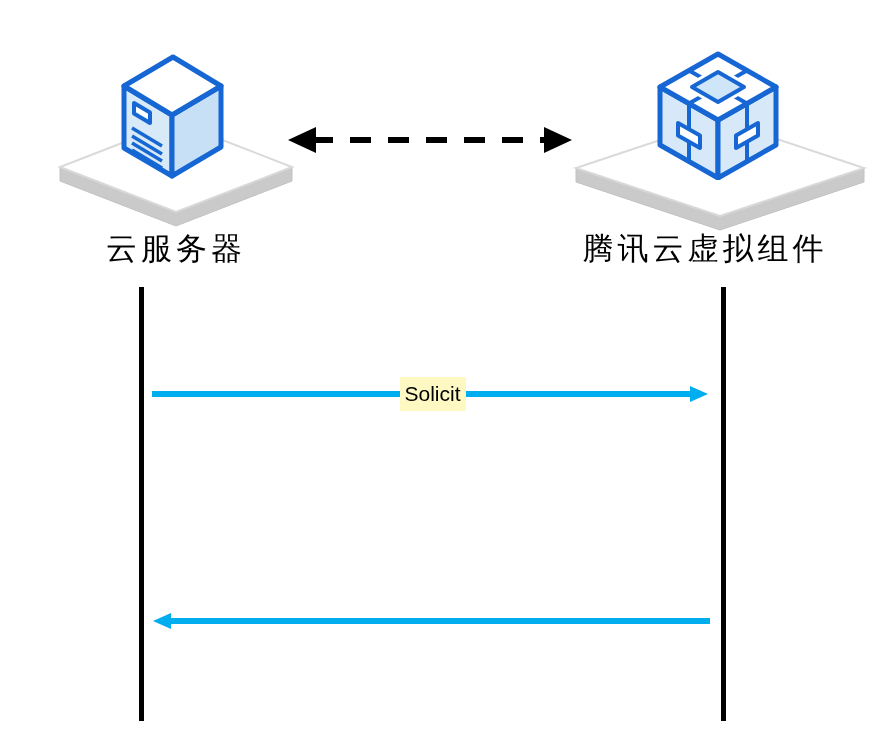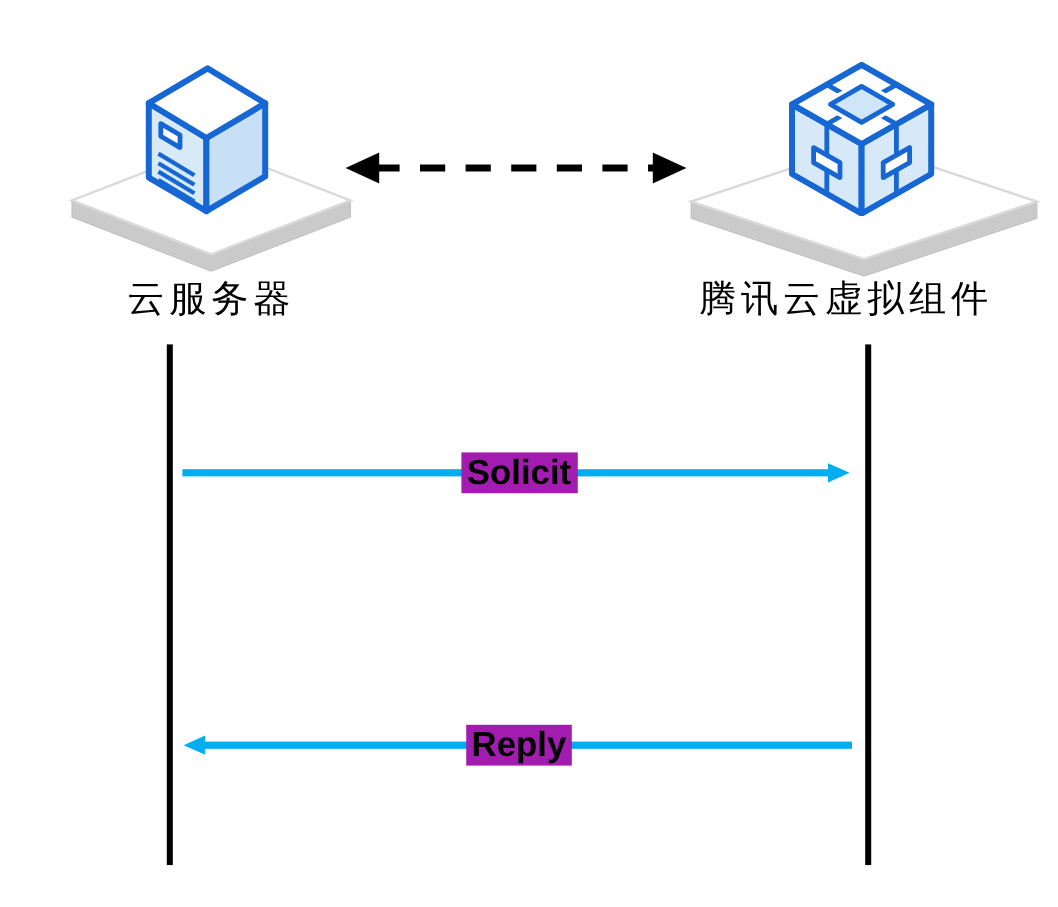--- a/index.html
+++ b/index.html
@@ -19,22 +19,22 @@
   
   .message{position:absolute;left:139px;width:587px;height:34px;}
   .m-line{position:absolute;top:14px;height:6px;background:#00AEEF;}
   .dir-right .m-line{left:13px;width:540px;}
   .dir-left  .m-line{left:30px;width:541px;}
   .m-head{position:absolute;top:9px;width:0;height:0;border-top:8px solid transparent;border-bottom:8px solid transparent;}
   .dir-right .m-head{left:551px;border-left:18px solid #00AEEF;}
   .dir-left  .m-head{left:14px;border-right:18px solid #00AEEF;}
   .m-label{
     position:absolute;left:50%;top:0;transform:translateX(-50%);
-    line-height:34px;font-size:29px;font-weight:bold;color:#000;
-    background:#a21caf;padding:0 5px;white-space:nowrap;z-index:2;
+    line-height:34px;font-size:21px;font-weight:normal;color:#000;
+    background:#fef9c3;padding:0 5px;white-space:nowrap;z-index:2;
   }
 </style>
 </head>
 <body>
 
 <div class="canvas">
 
   <div class="abs" style="left:0;top:0;">
 
     <svg class="abs" style="left:56px;top:118px;" width="240" height="112" viewBox="0 0 240 112">
@@ -101,16 +101,15 @@
     <div class="m-line"></div>
     <div class="m-head"></div>
     <span class="m-label">Solicit</span>
   </div>
 
 
 
   <div class="message dir-left" style="top:604px;">
     <div class="m-line"></div>
     <div class="m-head"></div>
-    <span class="m-label">Reply</span>
   </div>
 
 </div>
 
 </body></html>

